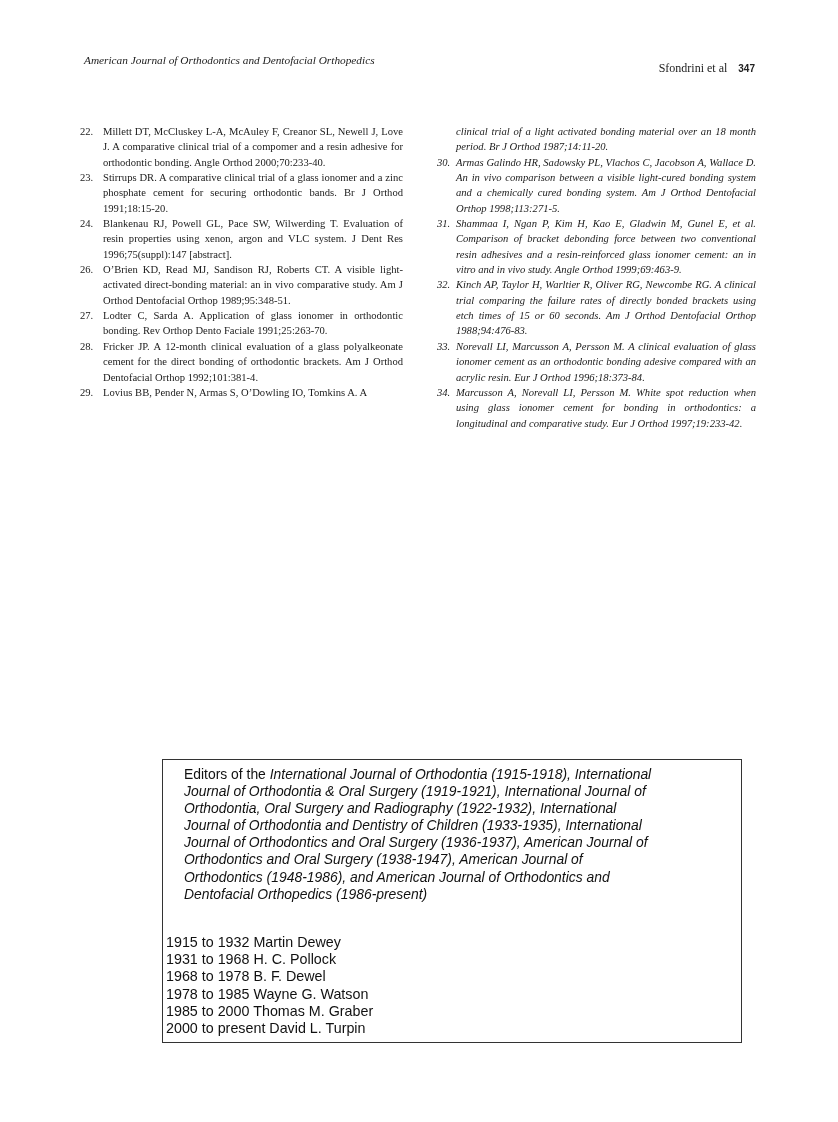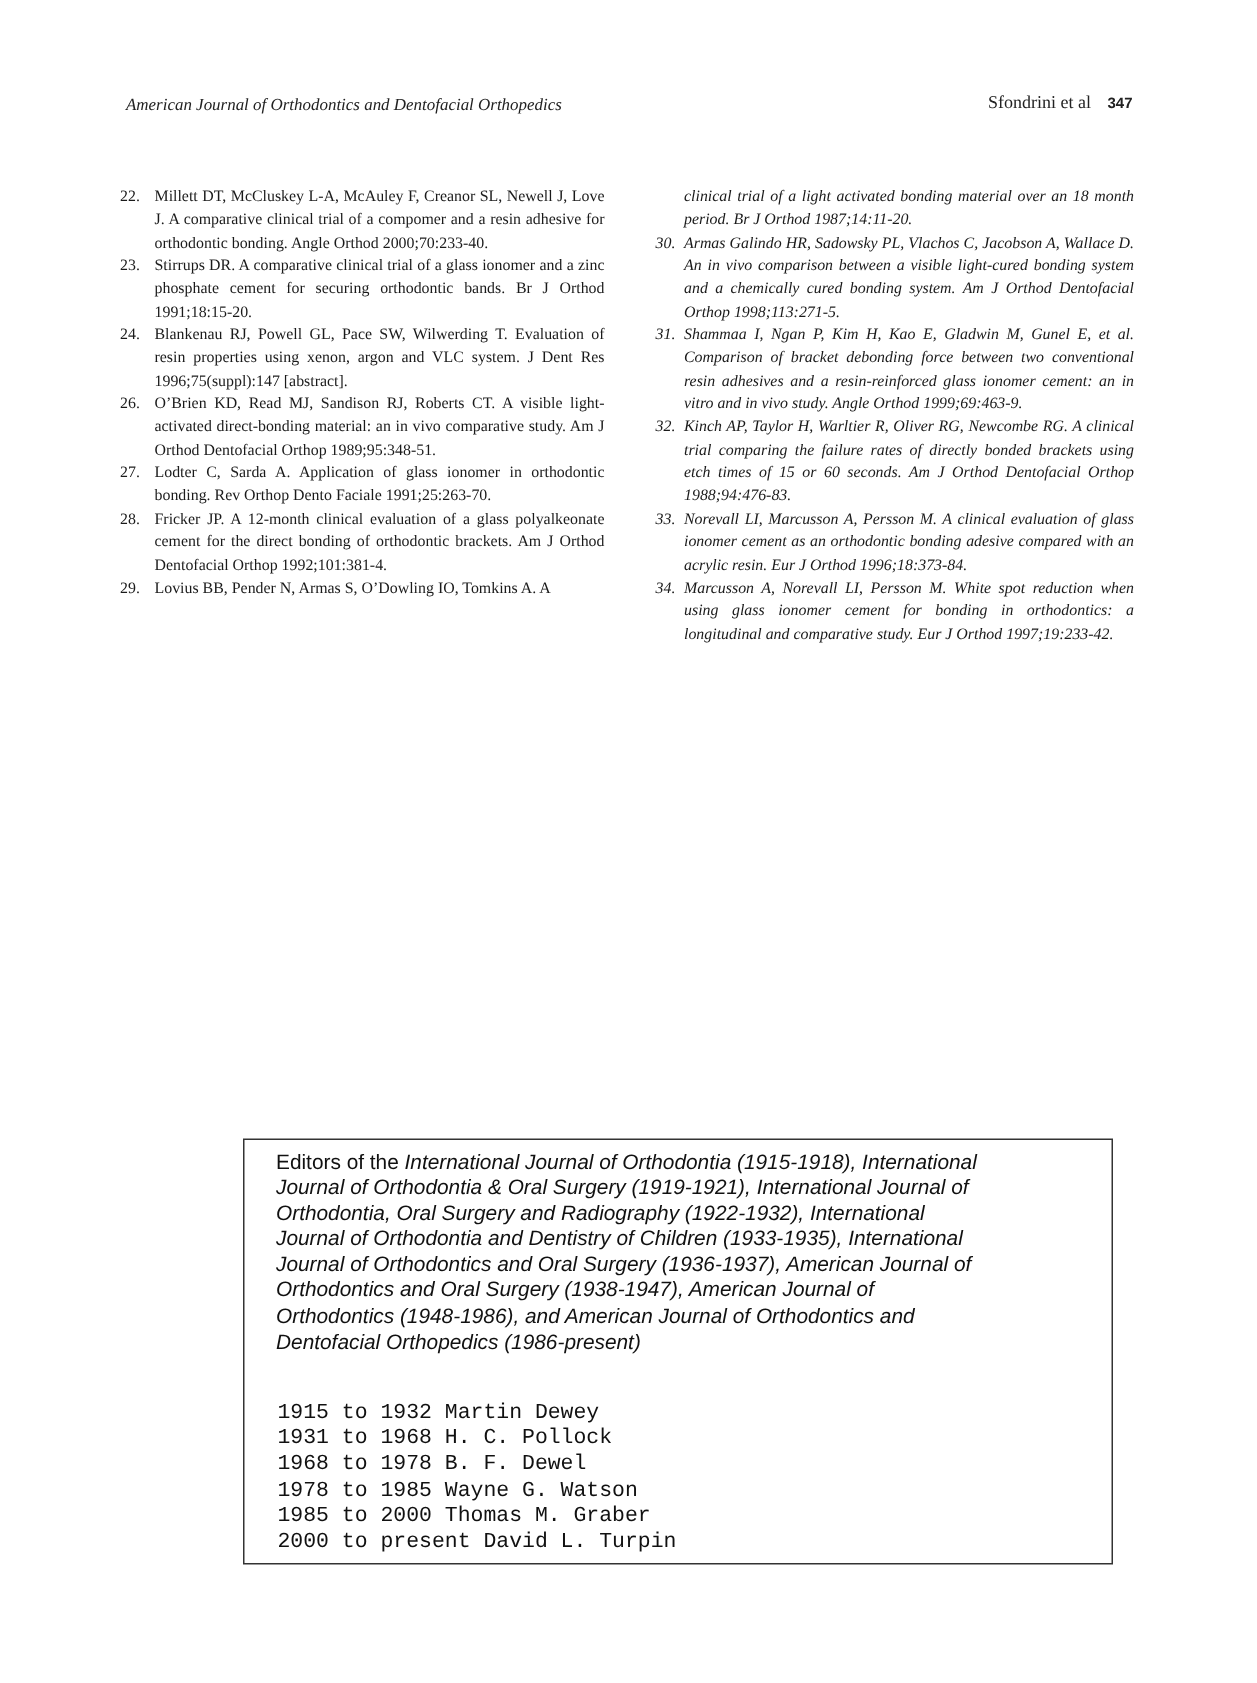--- a/index.html
+++ b/index.html
@@ -1,18 +1,18 @@
 <!DOCTYPE html>
 <html><head>
 <meta charset="utf-8">
 <style>
   html, body { margin: 0; padding: 0; background: #ffffff; }
   body { width: 838px; height: 1122px; position: relative; overflow: hidden; color: #1a1a1a; }
   .header-left {
-    position: absolute; left: 84px; top: 63px;
+    position: absolute; left: 84px; top: 53px;
     font-family: "Liberation Serif", serif; font-style: italic; font-size: 11.3px; line-height: 15px;
     color: #222;
   }
   .header-right {
     position: absolute; right: 83px; top: 61px;
     font-family: "Liberation Serif", serif; font-size: 12px; line-height: 15px; color: #222;
   }
   .header-right .authors { margin-right: 8px; text-align: right; }
   .header-right .pageno { font-family: "Liberation Sans", sans-serif; font-weight: bold; font-size: 10px; }
   .col {
@@ -28,22 +28,22 @@
   .editors-box {
     position: absolute; left: 162px; top: 759px; width: 580px; height: 284px;
     border: 1.5px solid #333; box-sizing: border-box;
   }
   .editors-title {
     position: absolute; left: 21px; top: 6px; width: 480px;
     font-family: "Liberation Sans", sans-serif; font-size: 13.9px; line-height: 17.1px; color: #111;
   }
   .editors-title .it { font-style: italic; }
   .editors-list {
-    position: absolute; left: 22px; top: 174px;
-    font-family: Liberation Mono, monospace; font-size: 14.3px; line-height: 17.2px; color: #111;
+    position: absolute; left: 3px; top: 174px;
+    font-family: Liberation Sans, sans-serif; font-size: 14.3px; line-height: 17.2px; color: #111;
   }
   .editors-list div { white-space: nowrap; }
 </style>
 </head>
 <body>
 
 <div class="header-left">
   <div>American Journal of Orthodontics and Dentofacial Orthopedics</div>
 </div>
 <div class="header-right">

